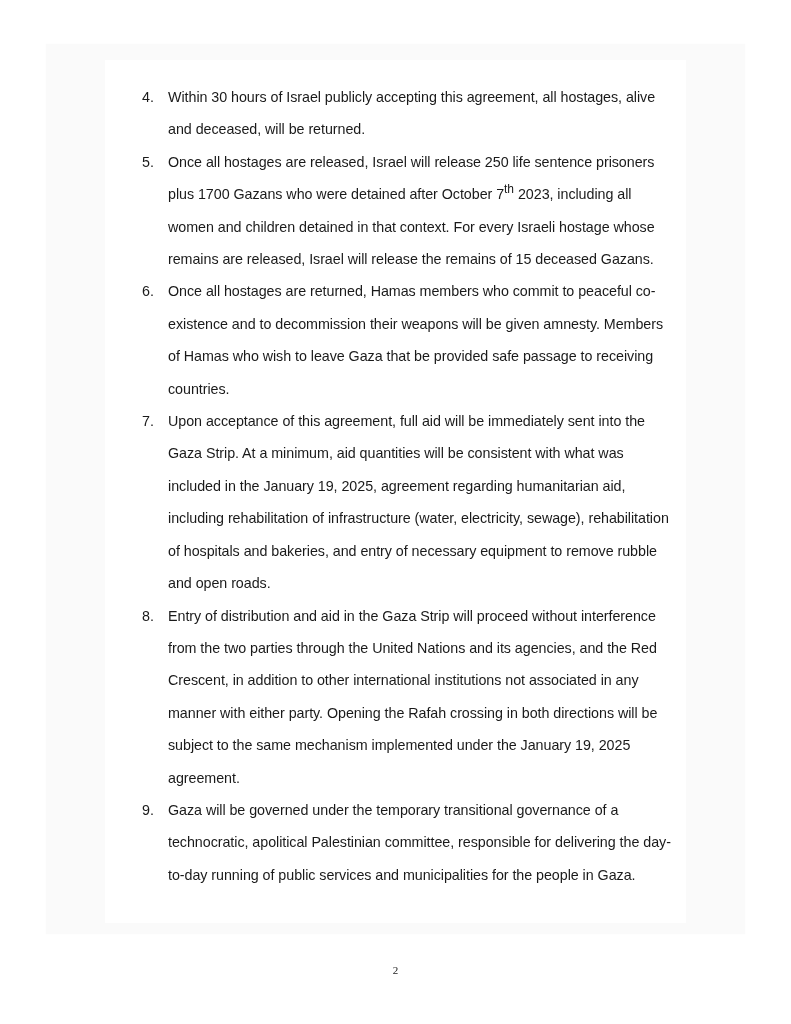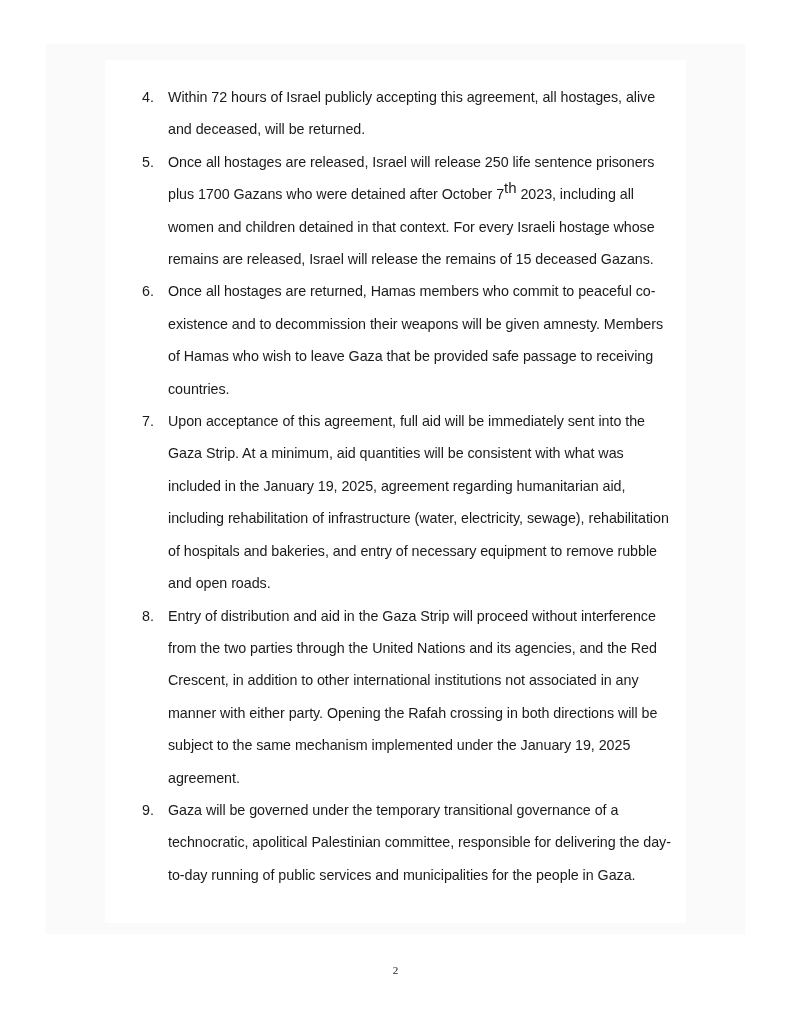--- a/index.html
+++ b/index.html
@@ -76,21 +76,21 @@
     font-size: 14.3px;
     line-height: 32.4px;
     color: #1a1a1a;
   }
 
   .clause-text {
     display: block;
   }
 
   .sup-ordinal {
-    font-size: 15px;
+    font-size: 12px;
     vertical-align: super;
     line-height: 0;
   }
 
   
   .page-number {
     position: absolute;
     left: 0;
     top: 962px;
     width: 791px;
@@ -107,21 +107,21 @@
 <div class="viewer">
 
   <div class="paper-sheet">
 
     <div class="page-content-area">
 
       <ol class="clause-list">
 
         <li class="clause-item">
           <span class="clause-number">4.</span>
-          <span class="clause-text">Within 72 hours of Israel publicly accepting this agreement, all hostages, alive and deceased, will be returned.</span>
+          <span class="clause-text">Within 30 hours of Israel publicly accepting this agreement, all hostages, alive and deceased, will be returned.</span>
         </li>
 
         <li class="clause-item">
           <span class="clause-number">5.</span>
           <span class="clause-text"><span>Once all hostages are released, Israel will release 250 life sentence prisoners plus 1700 Gazans who were detained after October 7</span><span class="sup-ordinal">th</span><span> 2023, including all women and children detained in that context. For every Israeli hostage whose remains are released, Israel will release the remains of 15 deceased Gazans.</span></span>
         </li>
 
         <li class="clause-item">
           <span class="clause-number">6.</span>
           <span class="clause-text">Once all hostages are returned, Hamas members who commit to peaceful co-existence and to decommission their weapons will be given amnesty. Members of Hamas who wish to leave Gaza that be provided safe passage to receiving countries.</span>

